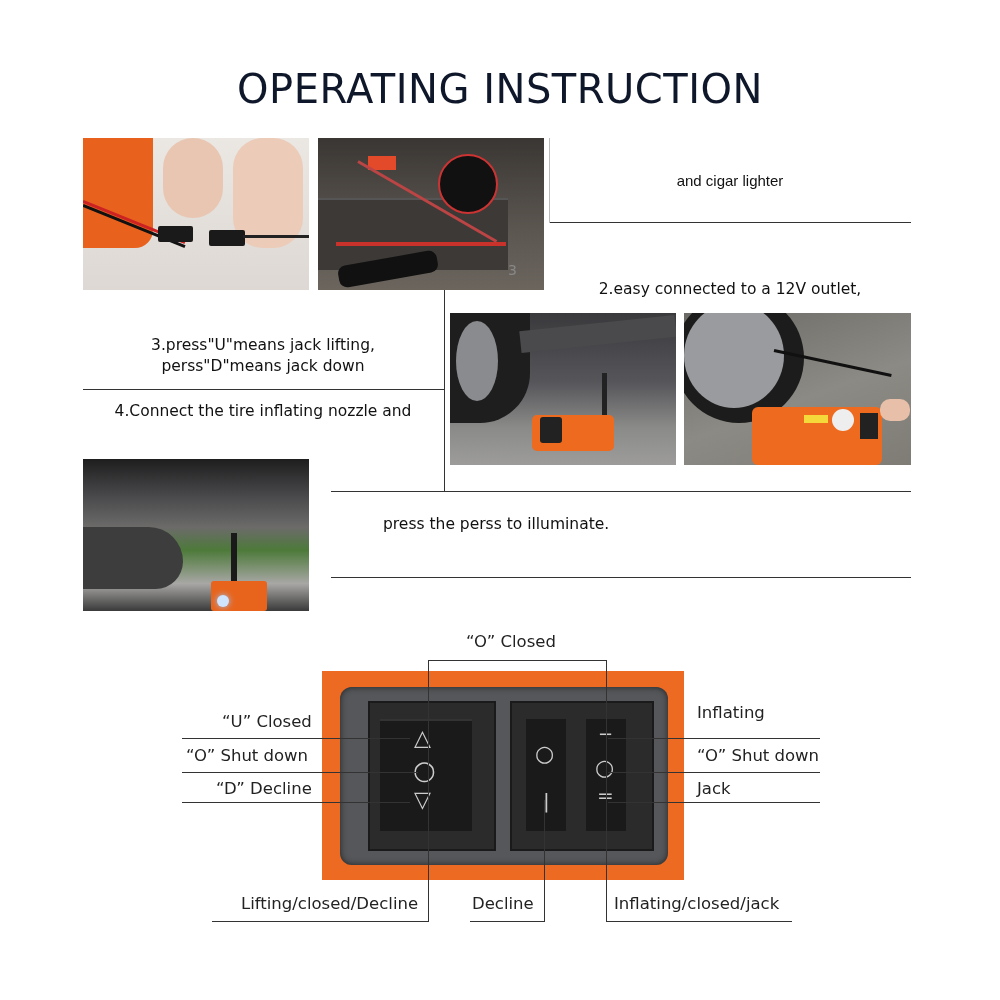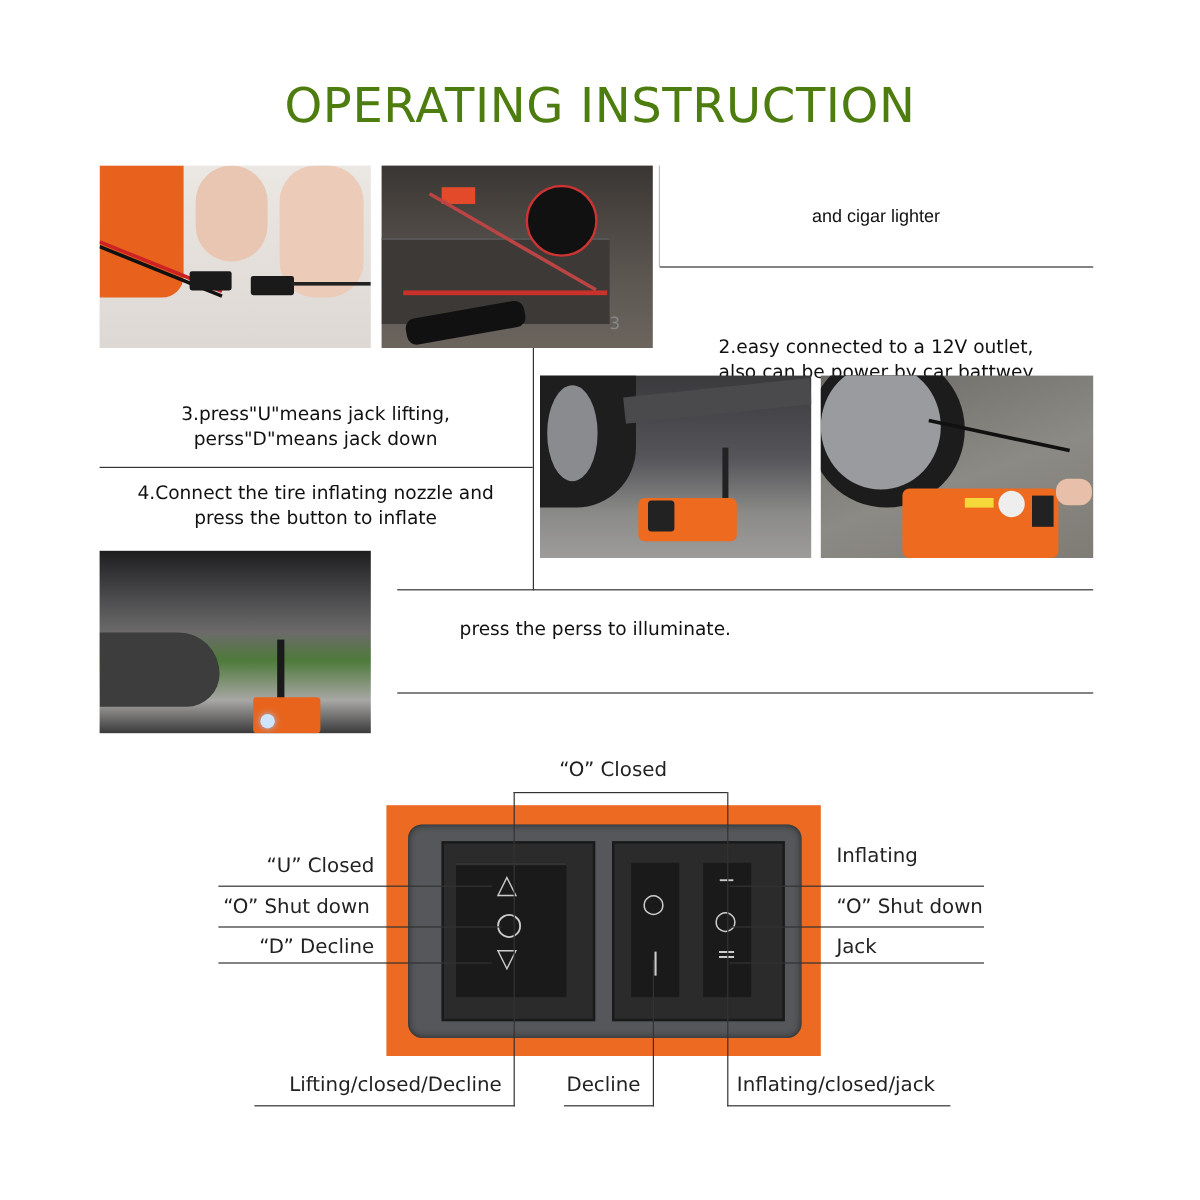--- a/index.html
+++ b/index.html
@@ -1,18 +1,18 @@
 <!DOCTYPE html>
 <html><head>
 <meta charset="utf-8">
 <style>
   html,body{margin:0;padding:0;background:#fff;}
   body{width:1000px;height:1000px;position:relative;overflow:hidden;font-family:"DejaVu Sans","Liberation Sans",sans-serif;color:#222;}
   .abs{position:absolute;}
-  .title{left:0;top:66px;width:1000px;text-align:center;font-size:40px;letter-spacing:0.5px;color:#4d7c0f;font-weight:normal;}
+  .title{left:0;top:66px;width:1000px;text-align:center;font-size:40px;letter-spacing:0.5px;color:#0f172a;font-weight:normal;}
   .hl{position:absolute;height:1px;background:#333;}
   .vl{position:absolute;width:1px;background:#333;}
   .txt{position:absolute;text-align:center;font-size:15.5px;line-height:21px;color:#111;}
   .txt.arial{font-family:"Liberation Sans",sans-serif;font-size:15px;line-height:18px;}
   .photo{position:absolute;overflow:hidden;}
   .lbl{position:absolute;font-size:16.5px;color:#222;white-space:nowrap;}
   
   #p1{left:83px;top:138px;width:226px;height:152px;background:linear-gradient(180deg,#ebe7e3,#ddd8d3);}
   #p2{left:318px;top:138px;width:226px;height:152px;background:linear-gradient(180deg,#3a3633,#5b5650 60%,#6b655e);}
   #p3{left:450px;top:313px;width:226px;height:152px;background:linear-gradient(180deg,#3a3a3d,#55555a 45%,#8a8a88 75%,#9d9c9a);}
@@ -46,33 +46,31 @@
   <div class="abs" style="left:190px;top:124px;font-size:14px;color:#888;">3</div>
 </div>
 
 <div class="txt arial" style="left:550px;top:172px;width:360px;">
   <div>and cigar lighter</div>
 </div>
 <div class="hl" style="left:550px;top:222px;width:361px;"></div>
 <div class="vl" style="left:549px;top:138px;height:85px;background:#bbb;"></div>
 <div class="txt" style="left:550px;top:236px;width:360px;margin-top:43px;">
   <div>2.easy connected to a 12V outlet,</div>
-  <div>also can be power by car battwey</div>
 </div>
 
 <div class="vl" style="left:444px;top:290px;height:202px;"></div>
 
 <div class="txt" style="left:83px;top:335px;width:360px;">
   <div>3.press"U"means jack lifting,</div>
   <div>perss"D"means jack down</div>
 </div>
 <div class="hl" style="left:83px;top:389px;width:361px;"></div>
 <div class="txt" style="left:83px;top:401px;width:360px;">
   <div>4.Connect the tire inflating nozzle and</div>
-  <div>press the button to inflate</div>
 </div>
 
 <div class="photo" id="p3">
   <div class="abs" style="left:0;top:0;width:80px;height:110px;background:#1e1e1e;border-radius:0 0 50px 0;"></div>
   <div class="abs" style="left:6px;top:8px;width:42px;height:80px;border-radius:50%;background:#8a8b8e;"></div>
   <div class="abs" style="left:70px;top:10px;width:156px;height:22px;background:#4a4a4d;transform:rotate(-6deg);"></div>
   <div class="abs" style="left:152px;top:60px;width:5px;height:50px;background:#222;"></div>
   <div class="abs" style="left:82px;top:102px;width:82px;height:36px;background:#ee6a1e;border-radius:5px;"></div>
   <div class="abs" style="left:90px;top:104px;width:22px;height:26px;background:#222;border-radius:3px;"></div>
 </div>

